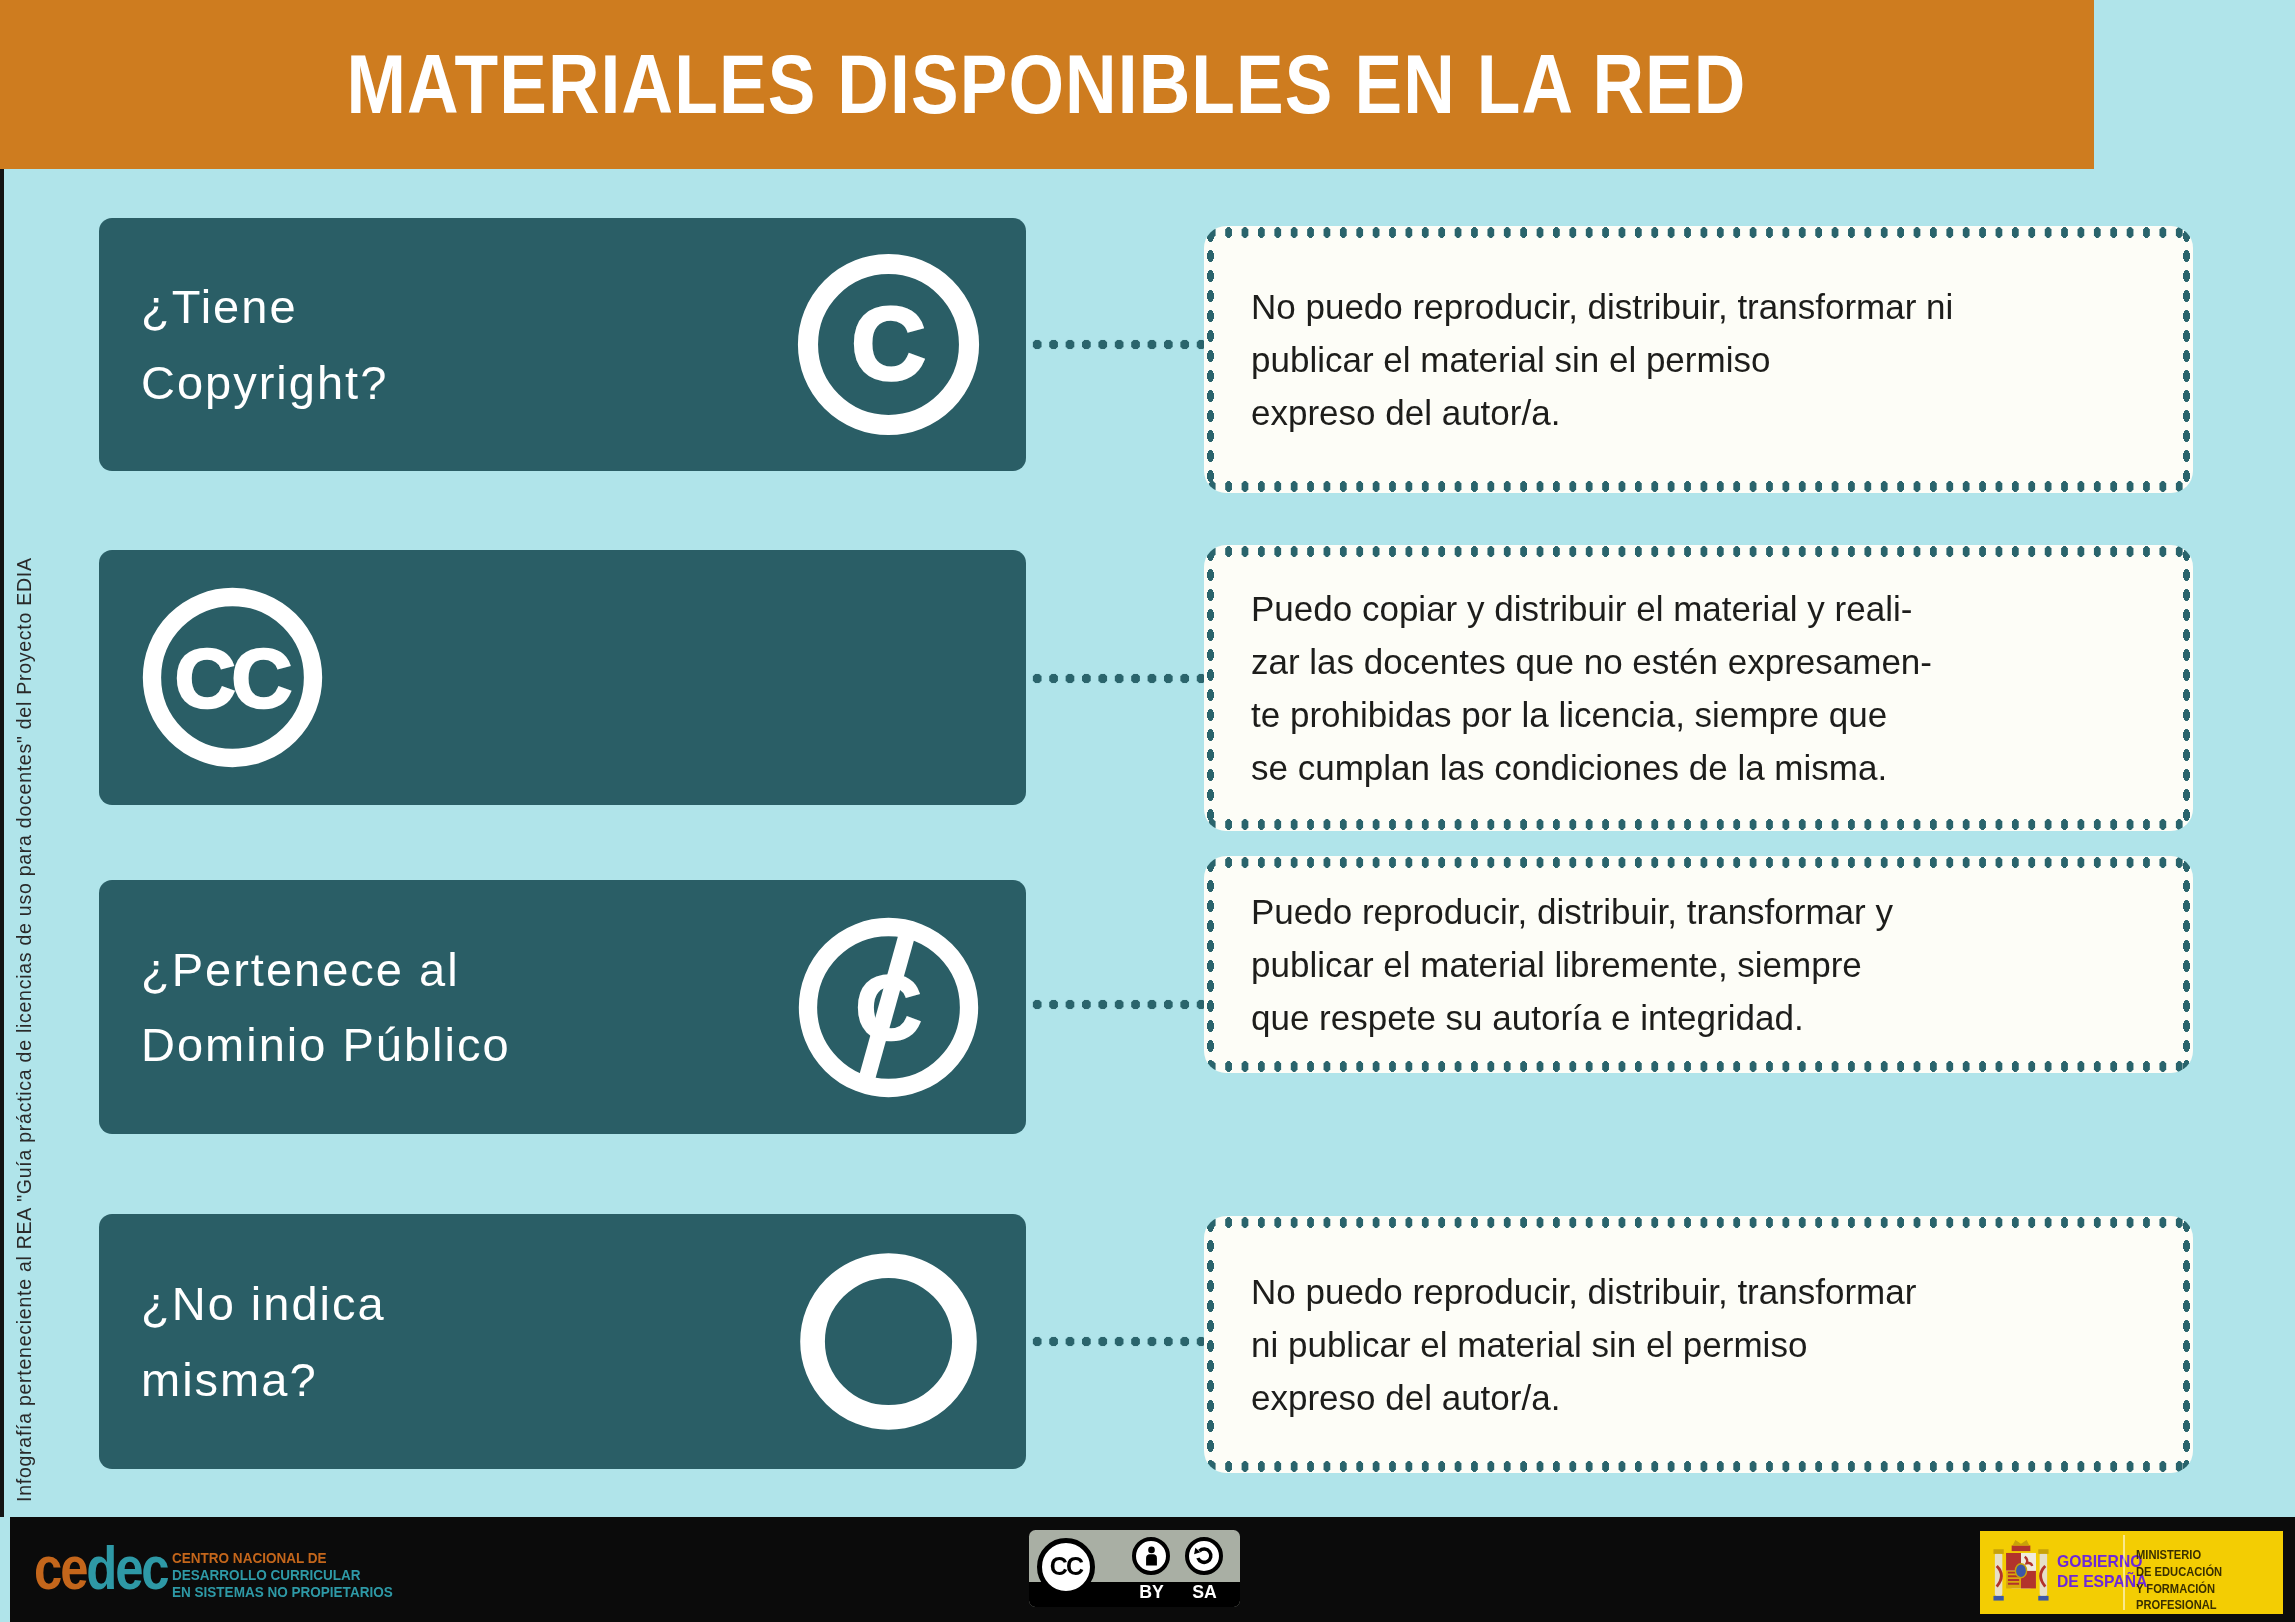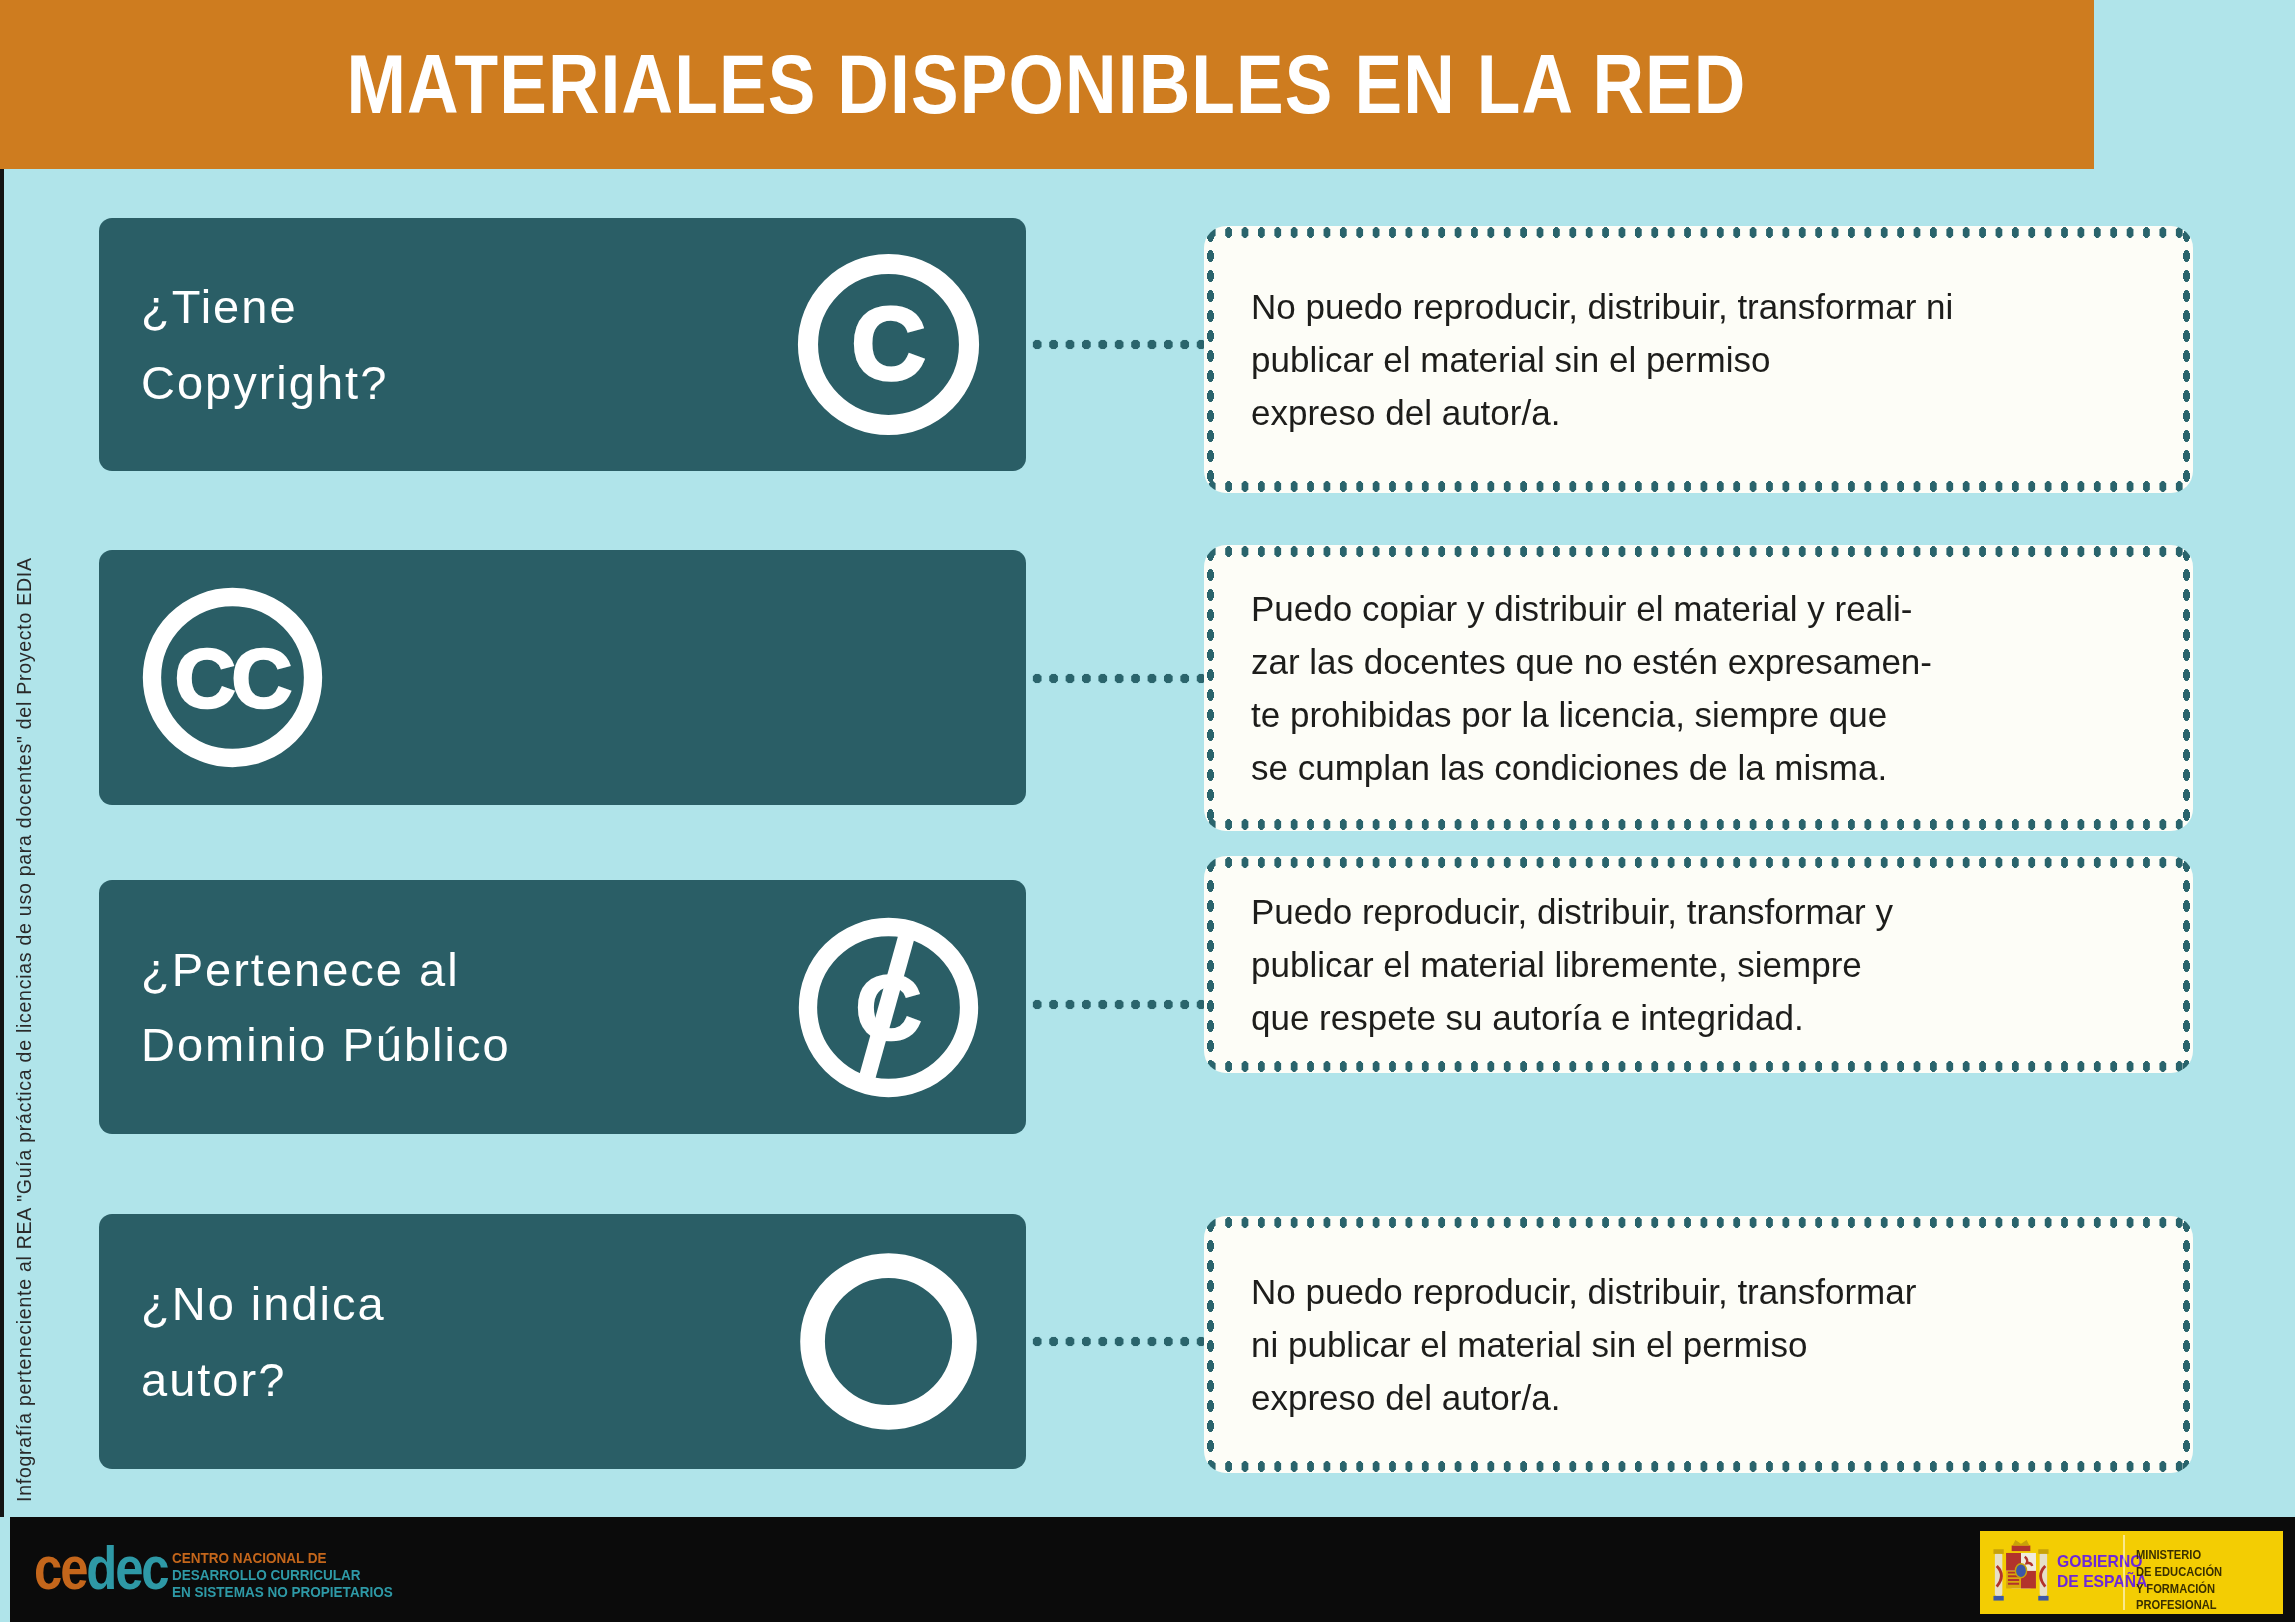--- a/index.html
+++ b/index.html
@@ -172,21 +172,21 @@
     <div class="acard">
       <p class="atext">Puedo reproducir, distribuir, transformar y
 publicar el material libremente, siempre
 que respete su autoría e integridad.</p>
     </div>
   </section>
 
   <section class="row r4">
     <div class="qcard">
       <span class="qtext">¿No indica
-autor?</span>
+misma?</span>
       <span class="icon">
         <svg viewBox="0 0 100 100">
           <circle cx="50" cy="50" r="41.5" fill="none" stroke="#fff" stroke-width="13.5"></circle>
         </svg>
       </span>
     </div>
     <div class="connector"></div>
     <div class="acard">
       <p class="atext">No puedo reproducir, distribuir, transformar
 ni publicar el material sin el permiso
@@ -197,20 +197,40 @@
   <div class="footer">
 
     <div class="cedec-word"><span class="cedec-or">ce</span><span class="cedec-te">dec</span></div>
 
     <div class="cedec-lines">
       <span class="cl-1">CENTRO NACIONAL DE</span>
       <span class="cl-2">DESARROLLO CURRICULAR</span>
       <span class="cl-3">EN SISTEMAS NO PROPIETARIOS</span>
     </div>
 
+    <div class="ccbadge">
+      <div class="ccband"></div>
+      <div class="cc-circle">
+        <span>CC</span>
+      </div>
+      <div class="mini-circle by-circle">
+        <svg viewBox="0 0 24 24">
+          <circle cx="12" cy="6.6" r="3.2" fill="#000"></circle>
+          <path d="M6.8 21.5v-7.2c0-2 1.6-3.4 3.5-3.4h3.4c1.9 0 3.5 1.4 3.5 3.4v7.2z" fill="#000"></path>
+        </svg>
+      </div>
+      <div class="mini-circle sa-circle">
+        <svg viewBox="0 0 24 24">
+          <path d="M7.2 7.6a6.4 6.4 0 1 1-1.5 6.8" fill="none" stroke="#000" stroke-width="3.4"></path>
+          <path d="M3.2 4.6 l4.9 4.3 -6.1 1.9 z" fill="#000"></path>
+        </svg>
+      </div>
+      <span class="cc-sub by-label">BY</span>
+      <span class="cc-sub sa-label">SA</span>
+    </div>
 
     <div class="gov">
       <span class="arms">
         <svg viewBox="0 0 60 76">
           <rect x="2" y="16" width="8" height="46" rx="2" fill="#E6DFC8"></rect>
           <rect x="0.5" y="12" width="11" height="5" fill="#C8A20A"></rect>
           <rect x="0.5" y="62" width="11" height="5" fill="#3C58A8"></rect>
           <rect x="50" y="16" width="8" height="46" rx="2" fill="#E6DFC8"></rect>
           <rect x="48.5" y="12" width="11" height="5" fill="#C8A20A"></rect>
           <rect x="48.5" y="62" width="11" height="5" fill="#3C58A8"></rect>

